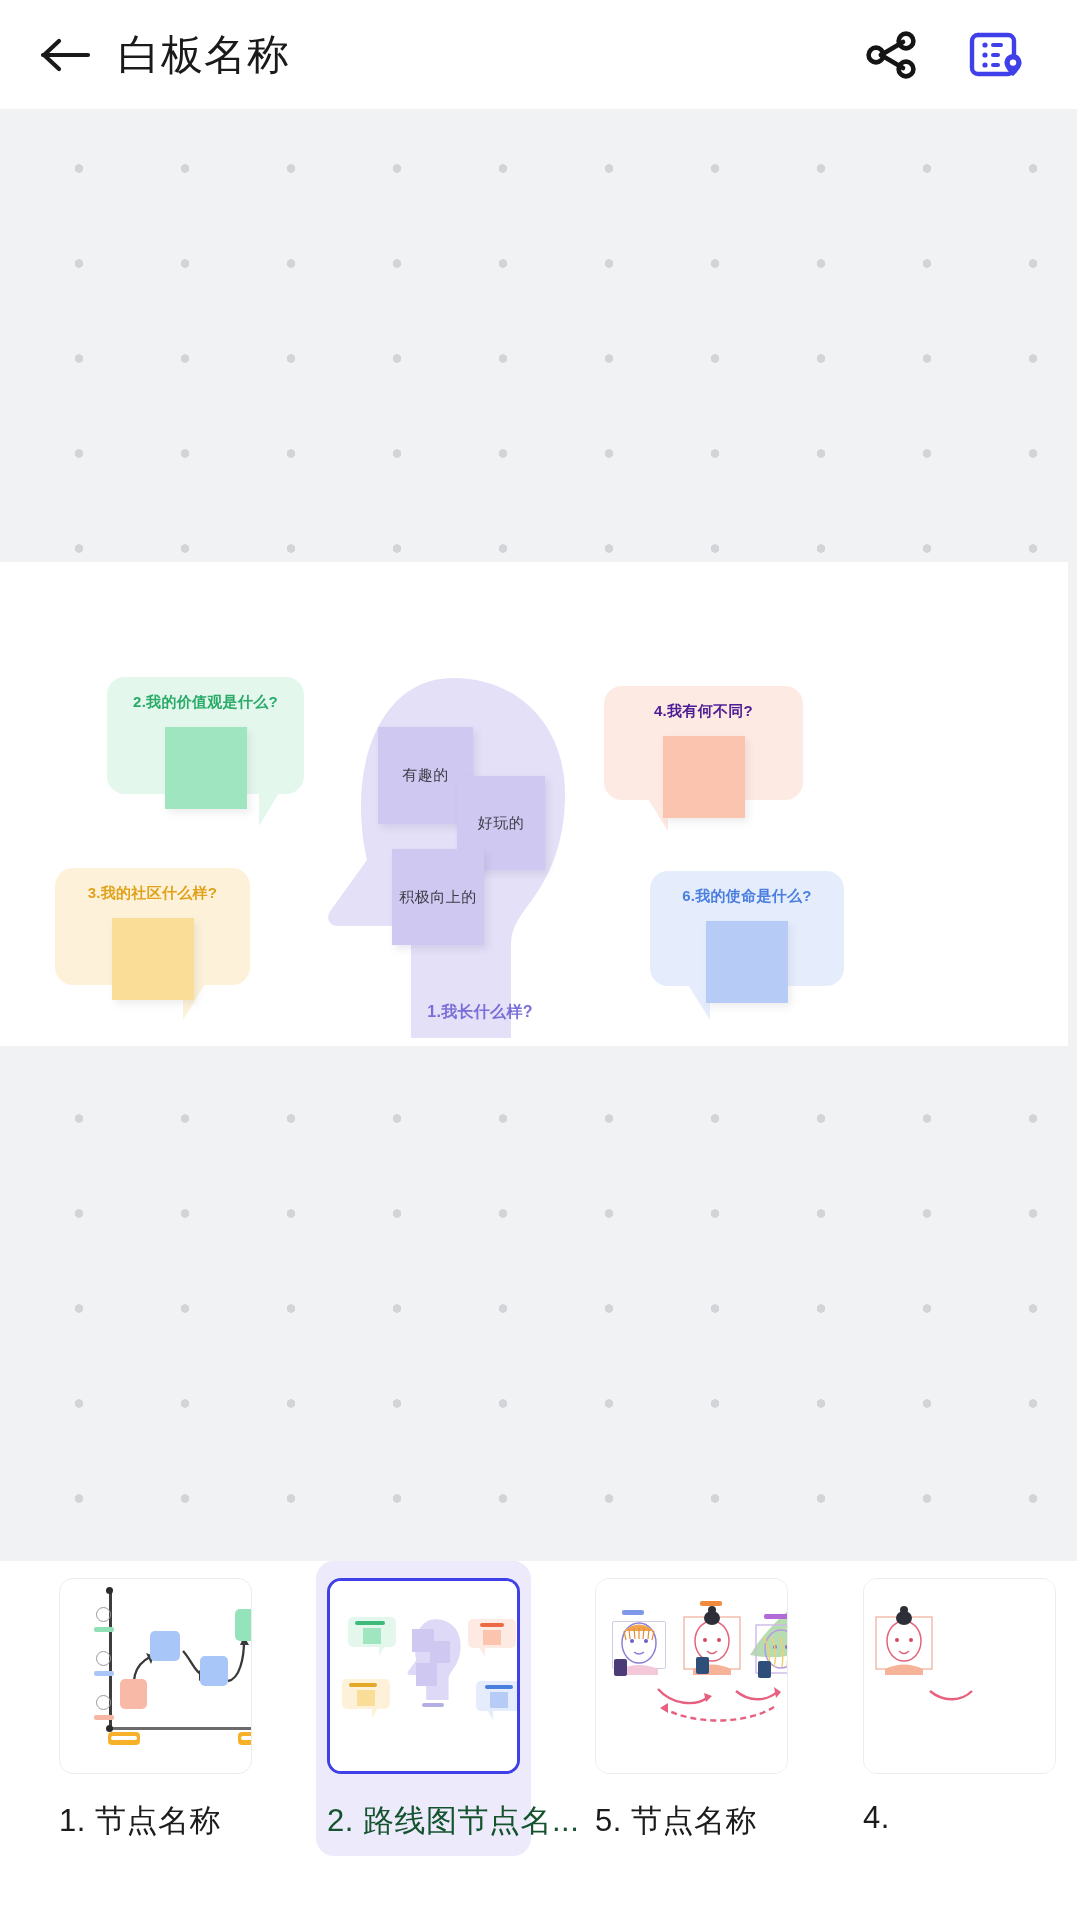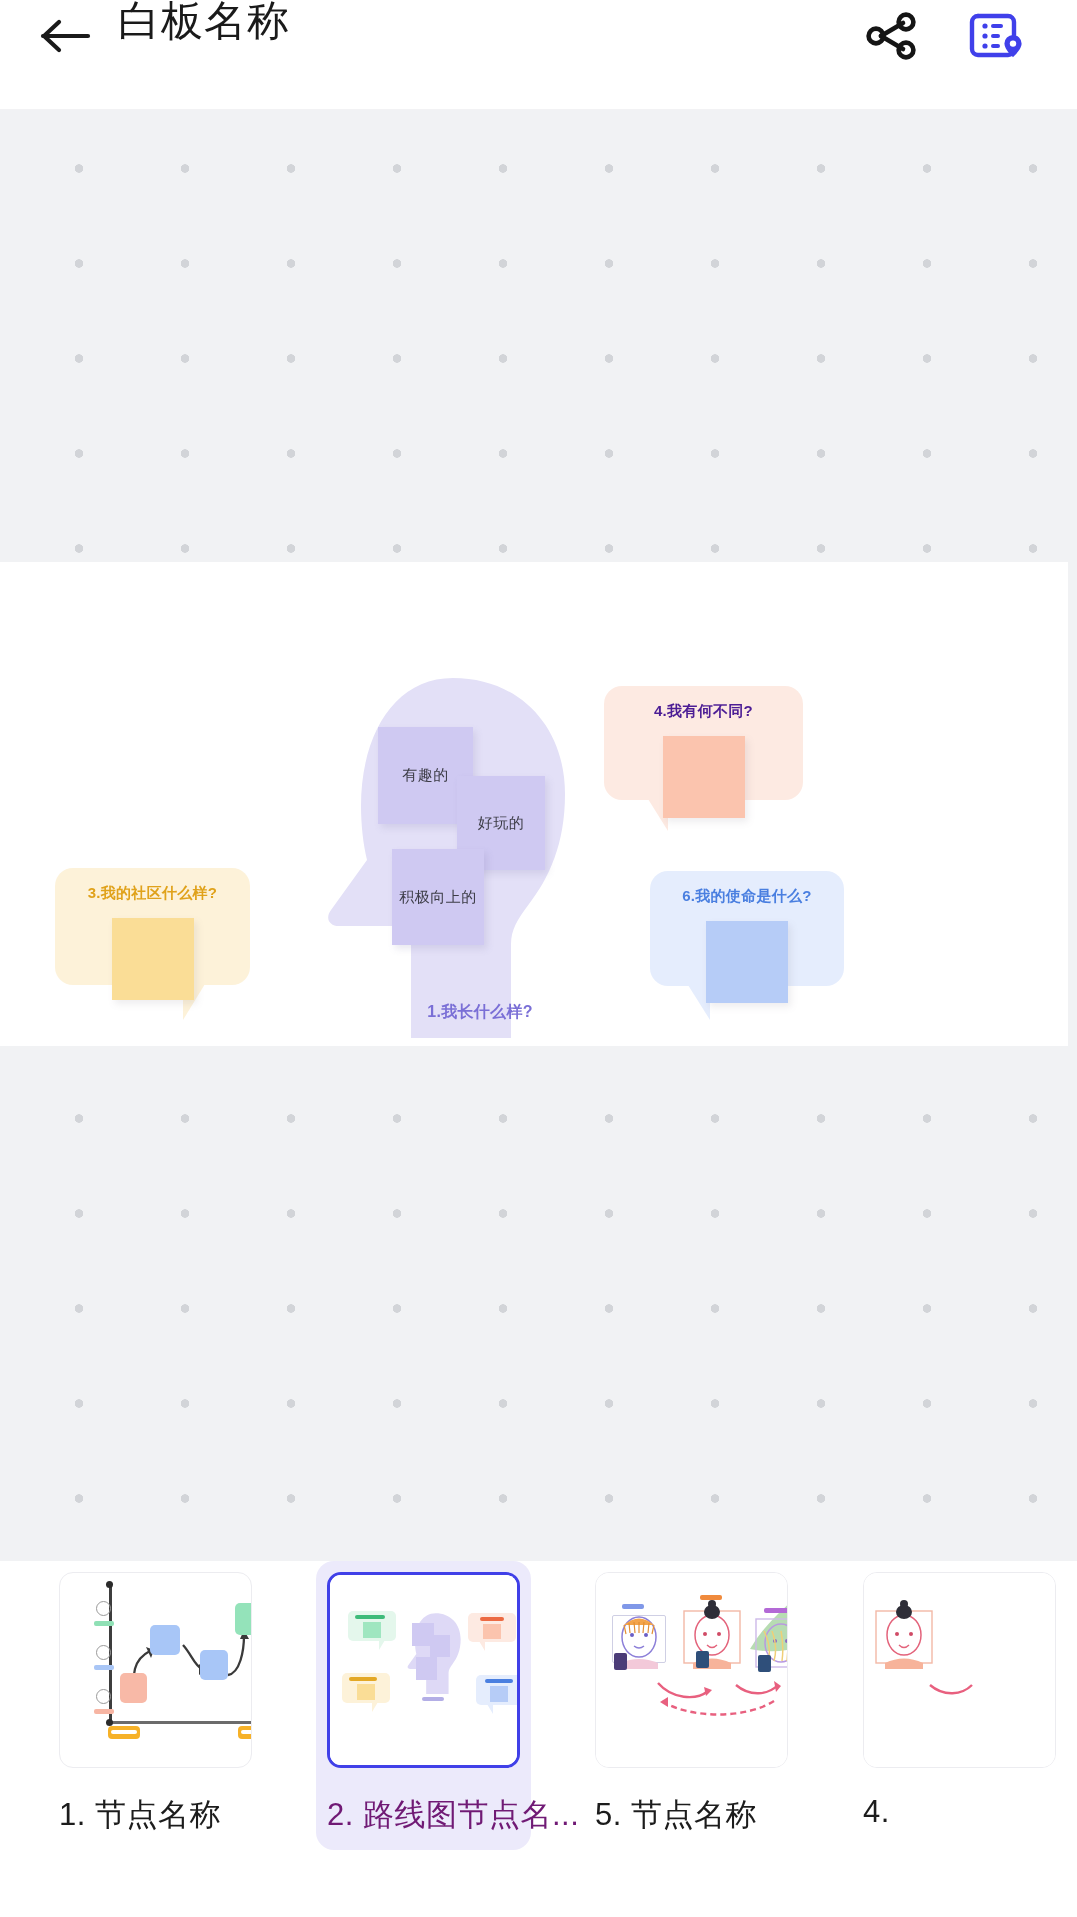--- a/index.html
+++ b/index.html
@@ -7,21 +7,21 @@
     width: 1077px; height: 1917px;
     background: #ffffff;
     font-family: "Liberation Sans", "DejaVu Sans", sans-serif;
     overflow: hidden;
   }
   .app { position: relative; width: 1077px; height: 1917px; background:#fff; }
 
   
   .header {
     position: absolute; left:0; top:0; width:1077px; height:110px;
-    background:#ffffff; display:flex; 
+    background:#ffffff; display:flex; align-items:center;
     border-bottom: 1px solid #f2f2f4;
   }
   .back-btn {
     width:72px; height:72px; margin-left:30px;
     display:flex; align-items:center; justify-content:center;
     cursor:pointer;
   }
   .page-title {
     font-size:42px; color:#1a1a1a; font-weight:400;
     margin-left:16px; letter-spacing:1px; line-height:1;
@@ -134,36 +134,36 @@
   }
 
   
   .strip {
     position:absolute; left:0; top:1561px; width:1077px; height:356px;
     background:#ffffff; display:flex; align-items:flex-start;
     padding-left:48px; overflow:hidden;
   }
   .thumb-wrap {
     width:215px; flex:0 0 auto; margin-right:53px;
-    padding:11px 11px 14px 11px; border-radius:18px;
+    padding:17px 11px 14px 11px; border-radius:18px;
   }
   .thumb-wrap.selected { background:#eceafb; }
   .thumb-card {
     width:100%; height:196px; border-radius:14px;
     background:#ffffff; border:1px solid #ececf0;
     position:relative; overflow:hidden;
   }
   .thumb-wrap.selected .thumb-card {
     border:3px solid #4040e8;
   }
   .thumb-label {
     margin-top:26px; font-size:31px; color:#1c1c1c;
     white-space:nowrap; letter-spacing:0.5px;
   }
-  .thumb-wrap.selected .thumb-label { color:#701a75; }
+  .thumb-wrap.selected .thumb-label { color:#14532d; }
 
   
   .t1 { position:absolute; inset:0; }
   .t1 .axis-v { position:absolute; left:49px; top:11px; width:3px; height:140px; background:#3d3d3d; }
   .t1 .axis-h { position:absolute; left:49px; top:148px; width:148px; height:3px; background:#6b6b6b; }
   .t1 .dotcap { position:absolute; width:7px; height:7px; border-radius:50%; background:#2b2b2b; }
   .t1 .ic { position:absolute; left:36px; width:15px; height:15px; border-radius:50%;
             border:1.6px solid #9a9a9a; }
   .t1 .iclbl { position:absolute; left:34px; width:20px; height:5px; border-radius:2px; }
   .t1 .box { position:absolute; border-radius:5px; }
@@ -256,20 +256,26 @@
           <span>有趣的</span>
         </div>
         <div class="note note-b">
           <span>好玩的</span>
         </div>
         <div class="note note-c">
           <span>积极向上的</span>
         </div>
         <div class="head-label">1.我长什么样?</div>
 
+        <div class="bubble b-green">
+          <div class="body"></div>
+          <div class="tail"></div>
+          <div class="btitle">2.我的价值观是什么?</div>
+          <div class="bnote"></div>
+        </div>
 
         <div class="bubble b-yellow">
           <div class="body"></div>
           <div class="tail"></div>
           <div class="btitle">3.我的社区什么样?</div>
           <div class="bnote"></div>
         </div>
 
         <div class="bubble b-pink">
           <div class="body"></div>

